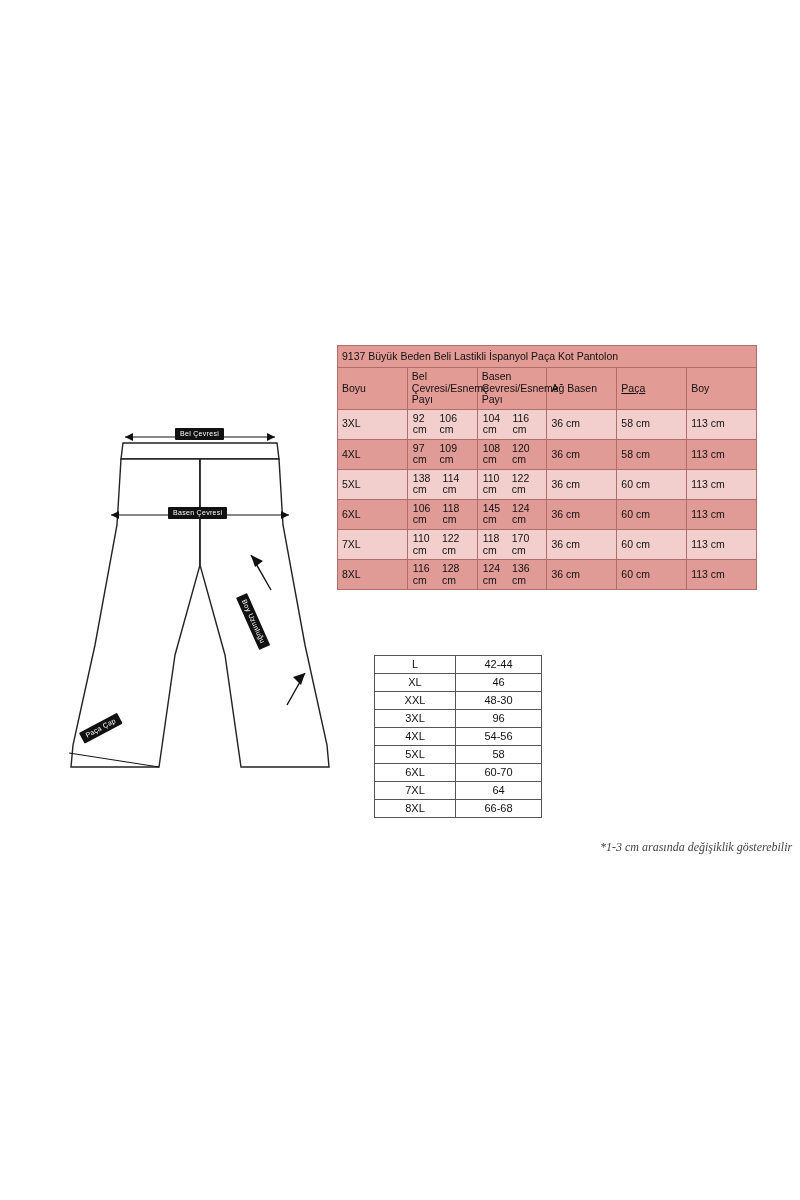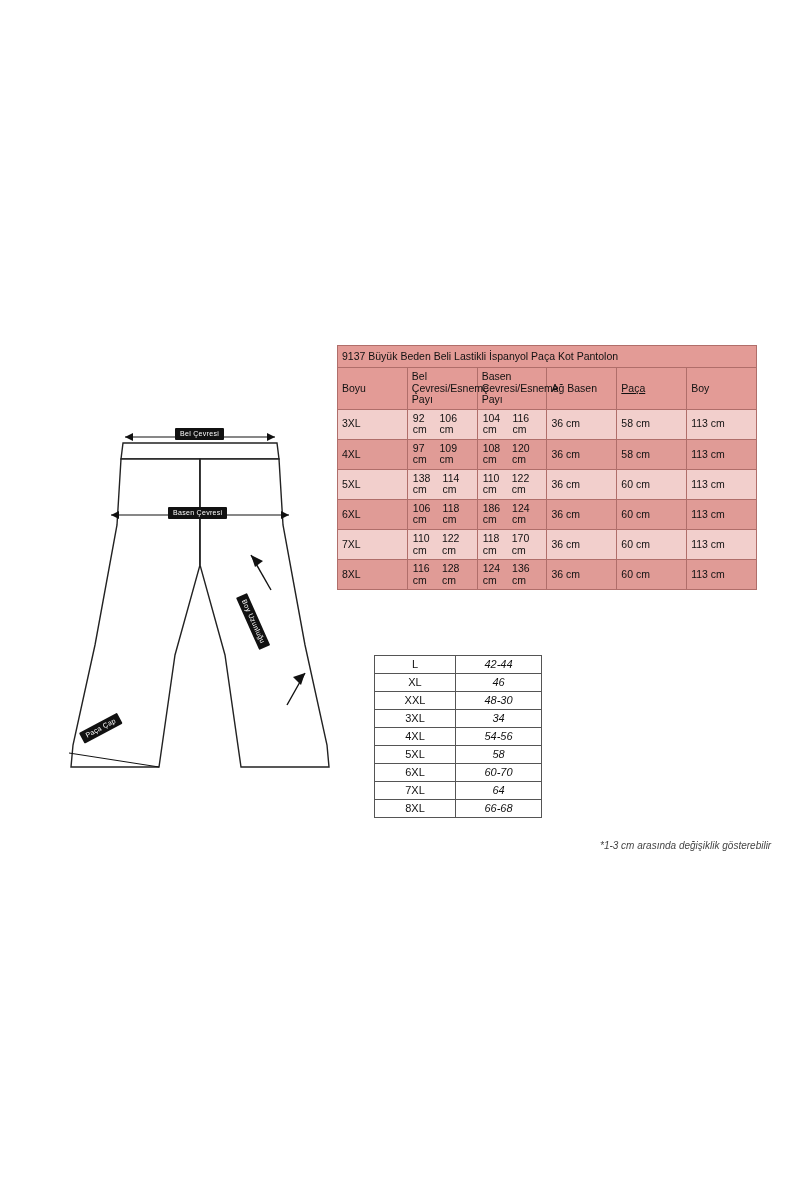--- a/index.html
+++ b/index.html
@@ -134,31 +134,32 @@
   }
   table.conv-table td {
     border: 1px solid #555555;
     text-align: center;
     height: 17px;
     padding: 0;
     background: #ffffff;
     line-height: 1.1;
   }
   .conv-left  { width: 80px; }
-  .conv-right { width: 85px; font-style: italic; }
+  .conv-right { width: 85px; }
 
   
   .footnote {
     position: absolute;
     left: 600px;
     top: 840px;
-    font-size: 10px;
+    font-size: 12px;
     font-style: italic;
     color: #444444;
     white-space: nowrap;
+    font-family: Liberation Serif, serif;
   }
 </style>
 </head>
 <body>
 
 <div class="canvas">
 
   <div class="drawing">
     <svg width="310" height="400" viewBox="0 0 310 400">
 
@@ -268,21 +269,21 @@
         <tr class="row-a">
           <td>6XL</td>
           <td class="cell-pair">
             <div class="pair-inner">
               <span>106 cm</span>
               <span>118 cm</span>
             </div>
           </td>
           <td class="cell-pair">
             <div class="pair-inner">
-              <span>186 cm</span>
+              <span>145 cm</span>
               <span>124 cm</span>
             </div>
           </td>
           <td>36 cm</td>
           <td>60 cm</td>
           <td>113 cm</td>
         </tr>
 
         <tr class="row-b">
           <td>7XL</td>
@@ -335,21 +336,21 @@
         <tr>
           <td class="conv-left">XL</td>
           <td class="conv-right">46</td>
         </tr>
         <tr>
           <td class="conv-left">XXL</td>
           <td class="conv-right">48-30</td>
         </tr>
         <tr>
           <td class="conv-left">3XL</td>
-          <td class="conv-right">34</td>
+          <td class="conv-right">96</td>
         </tr>
         <tr>
           <td class="conv-left">4XL</td>
           <td class="conv-right">54-56</td>
         </tr>
         <tr>
           <td class="conv-left">5XL</td>
           <td class="conv-right">58</td>
         </tr>
         <tr>

